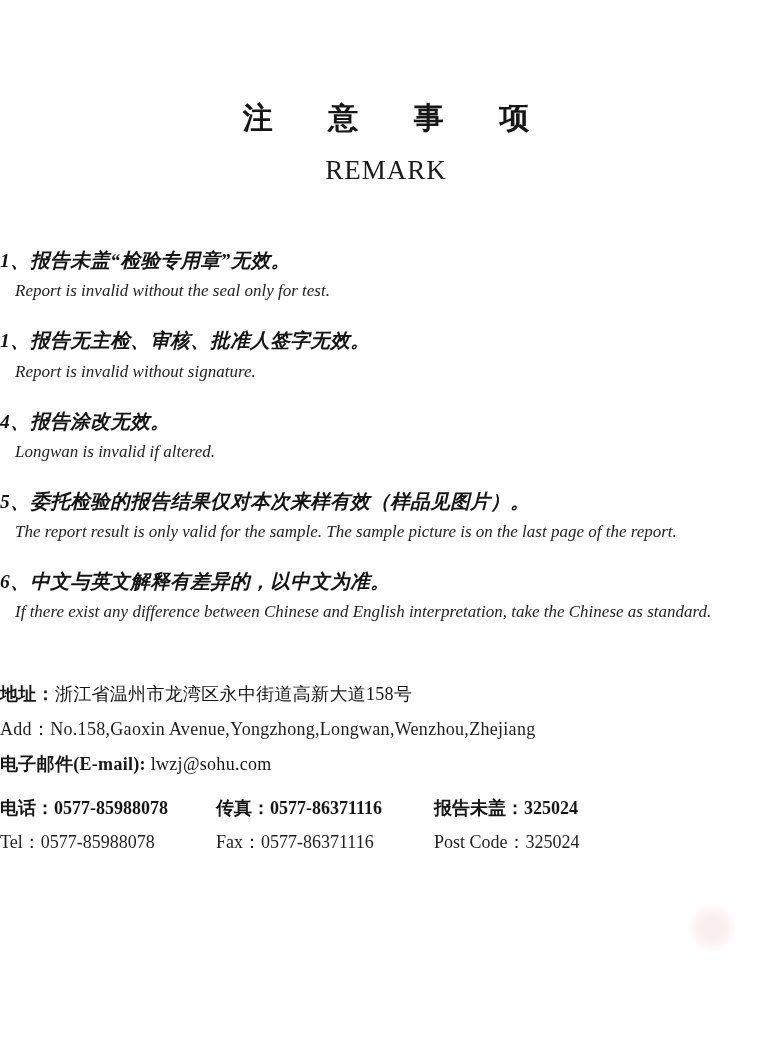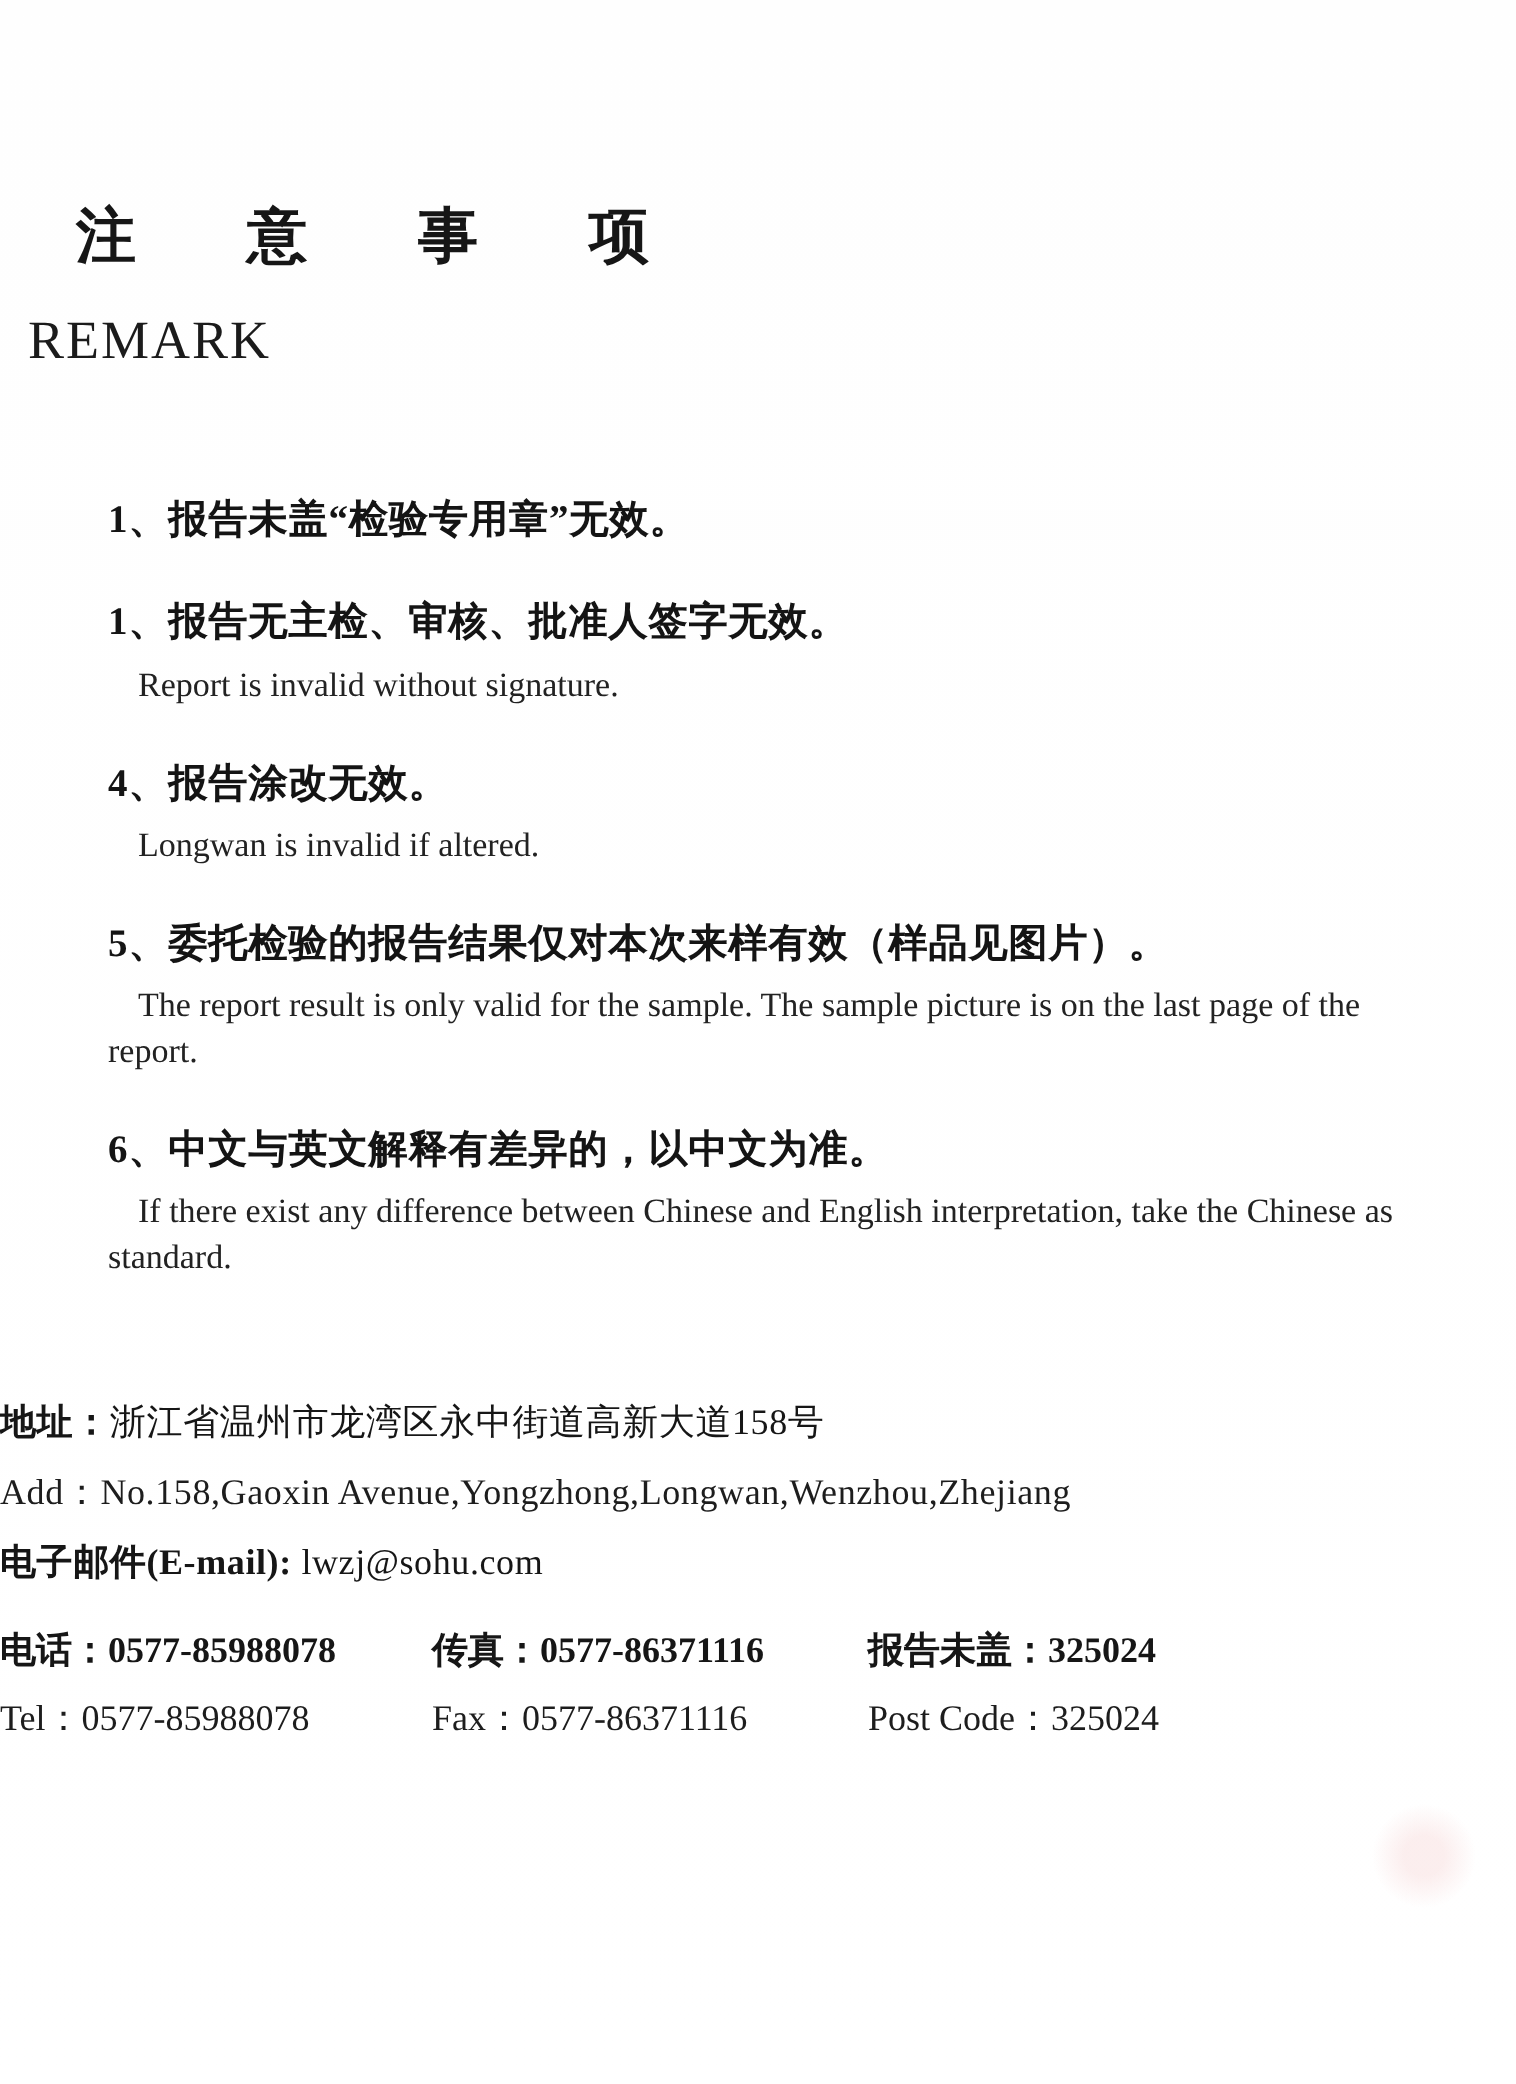--- a/index.html
+++ b/index.html
@@ -17,40 +17,41 @@
   }
   .page {
     position: absolute;
     inset: 0;
     background:
       radial-gradient(circle at 712px 928px, rgba(235,160,160,0.18) 0 10px, rgba(235,160,160,0) 26px),
       linear-gradient(180deg, #fefefe 0%, #ffffff 100%);
   }
   .titles {
     padding-top: 98px;
+    text-align: center;
   }
   .title-zh {
     font-size: 30px;
     font-weight: 600;
     letter-spacing: 24px;
     text-indent: 24px;
     color: #161616;
     margin-left: 14px;
   }
   .title-en {
     margin-top: 16px;
     font-size: 27px;
     letter-spacing: 1px;
     color: #1b1b1b;
     margin-left: 14px;
   }
   .remark-list {
     margin-top: 62px;
-    padding-left: 54px;
     padding-right: 46px;
+    font-style: italic;
   }
   .remark-item {
     margin-bottom: 25px;
   }
   .zh-line {
     font-size: 19.5px;
     font-weight: 600;
     color: #141414;
     letter-spacing: 0.5px;
     line-height: 1.35;
@@ -107,20 +108,21 @@
 
   <div class="titles">
     <div class="title-zh">注 意 事 项</div>
     <div class="title-en">REMARK</div>
   </div>
 
   <div class="remark-list">
 
     <div class="remark-item">
       <div class="zh-line">1、报告未盖“检验专用章”无效。</div>
+      <div class="en-line">Report is invalid without the seal only for test.</div>
     </div>
 
 
     <div class="remark-item">
       <div class="zh-line">1、报告无主检、审核、批准人签字无效。</div>
       <div class="en-line">Report is invalid without signature.</div>
     </div>
 
     <div class="remark-item">
       <div class="zh-line">4、报告涂改无效。</div>

